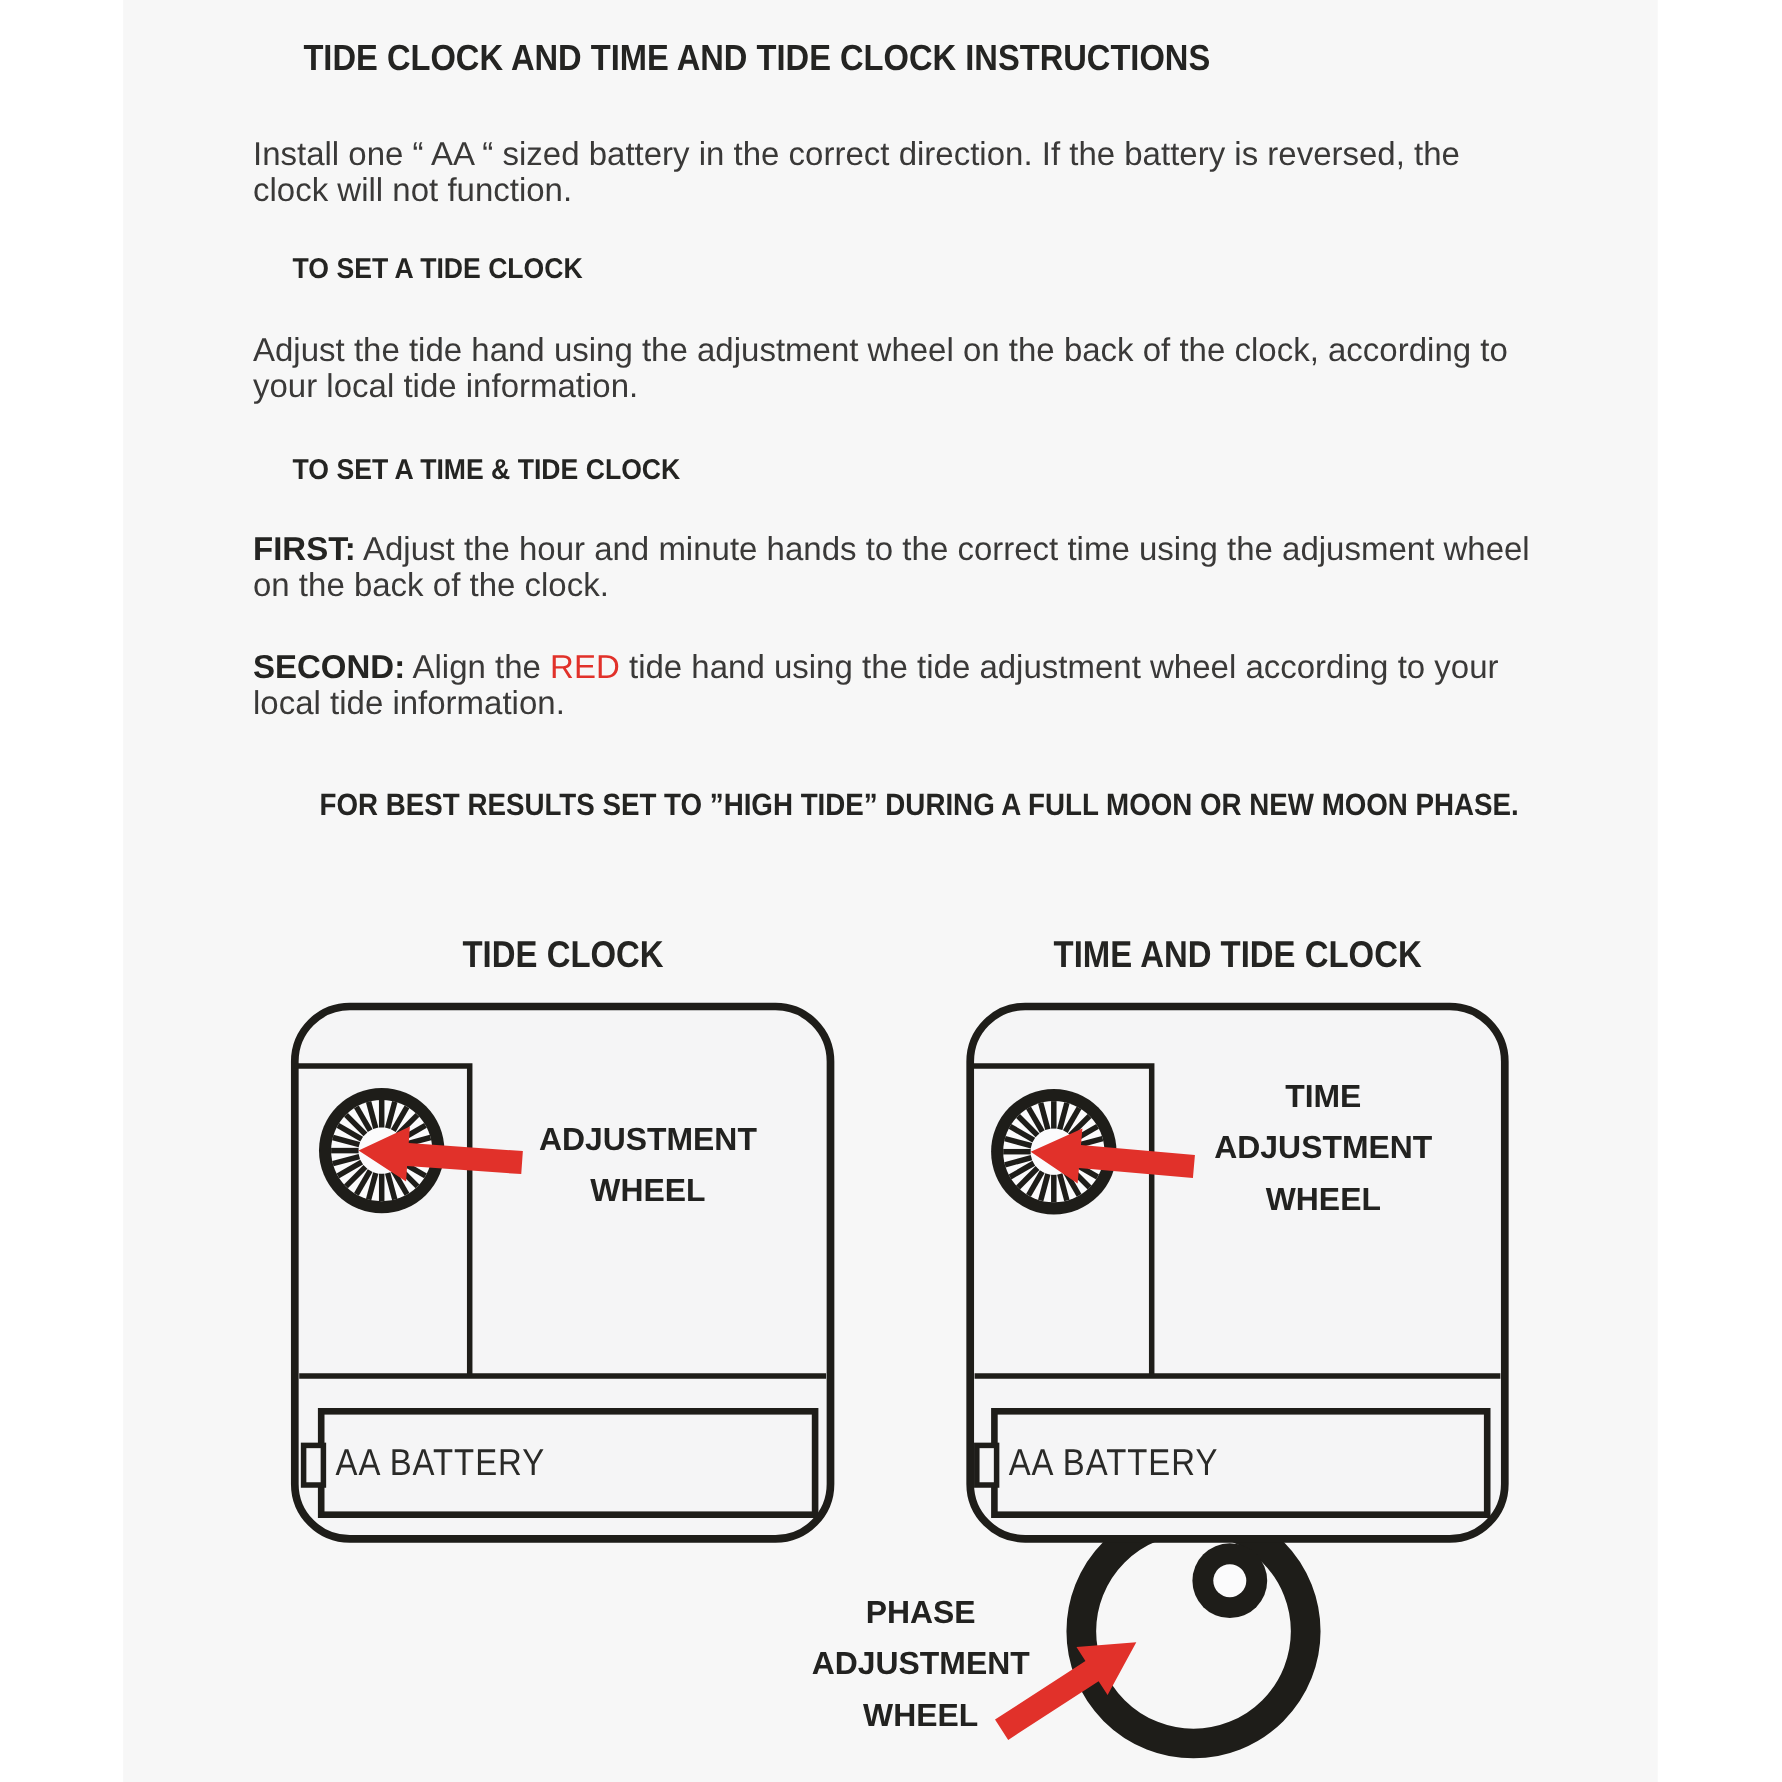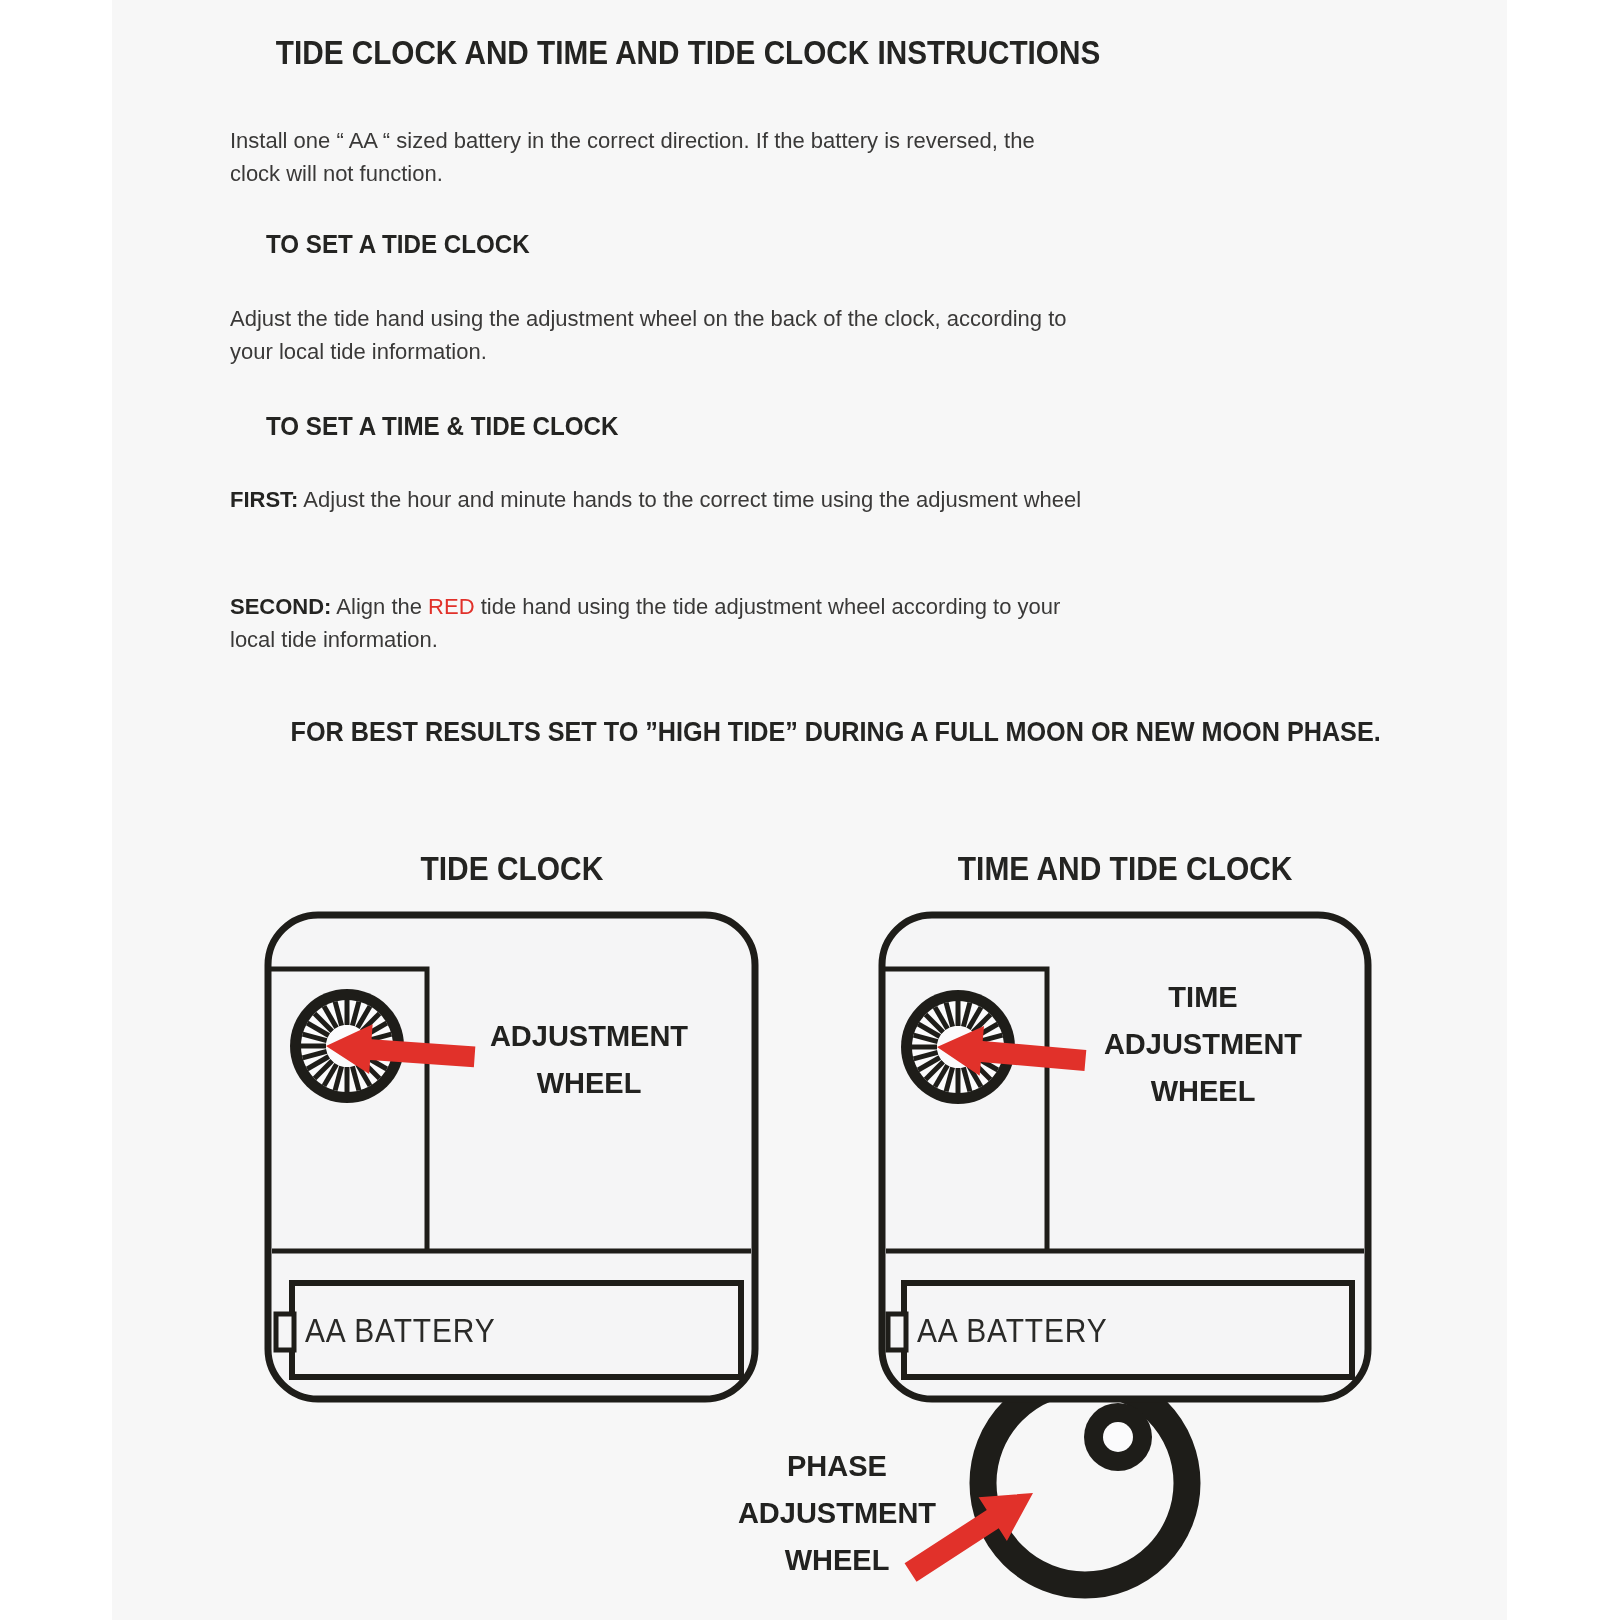--- a/index.html
+++ b/index.html
@@ -1,20 +1,20 @@
 <!DOCTYPE html>
 <html style="--outer_bg: #ffffff; --page_bg: #f7f7f7; --panel_fill: #f5f5f6; --line_ink: #1e1d19; --accent_red: #e1312a; --text: #3a3938; --heading_text: #242422;"><head>
 <meta charset="utf-8">
 <style>
   html,body{margin:0;padding:0;background:var(--outer_bg,#fff);}
   #canvas{position:relative;width:1620px;height:1620px;overflow:hidden;
           font-family:"Liberation Sans","DejaVu Sans",sans-serif;background:var(--outer_bg,#fff);}
   .doc-bg{position:absolute;left:112px;top:0;width:1395px;height:1620px;background:var(--page_bg,#f7f7f7);}
   .abs{position:absolute;}
-  .body-text{left:230px;width:1220px;font-size:22px;line-height:33px;color:var(--text,#3a3938);}
+  .body-text{left:230px;width:1220px;font-size:30px;line-height:33px;color:var(--text,#3a3938);}
   .line{white-space:nowrap;}
   .b{font-weight:bold;color:var(--heading_text,#242422);}
   .red{font-weight:normal;color:var(--accent_red,#e1312a);}
   .heading{left:230px;font-size:26px;font-weight:bold;color:var(--heading_text,#242422);line-height:33px;white-space:nowrap;margin-left:36px;}
   .cond-l{display:inline-block;transform:scaleX(.93);transform-origin:0 50%;}
   .cond-c{display:inline-block;transform:scaleX(.9);transform-origin:50% 50%;}
   .cond-t{display:inline-block;transform:scaleX(.88);transform-origin:50% 50%;}
   .title-row{left:230px;top:33px;width:1170px;text-align:left;font-size:33px;font-weight:bold;
              line-height:40px;color:var(--heading_text,#242422);white-space:nowrap;}
   .banner-row{left:230px;top:715px;width:1170px;text-align:center;font-size:28px;font-weight:bold;
@@ -147,20 +147,21 @@
     <div class="line">Adjust the tide hand using the adjustment wheel on the back of the clock, according to</div>
     <div class="line">your local tide information.</div>
   </div>
 
   <div class="abs heading" style="top:410px">
     <span class="cond-l">TO SET A TIME &amp; TIDE CLOCK</span>
   </div>
 
   <div class="abs body-text" style="top:483px">
     <div class="line"><span class="b">FIRST:</span><span> Adjust the hour and minute hands to the correct time using the adjusment wheel</span></div>
+    <div class="line">on the back of the clock.</div>
   </div>
 
   <div class="abs body-text" style="top:590px">
     <div class="line"><span class="b">SECOND:</span><span> Align the </span><span class="red">RED</span><span> tide hand using the tide adjustment wheel according to your</span></div>
     <div class="line">local tide information.</div>
   </div>
 
   <div class="abs banner-row">
     <span class="cond-c">FOR BEST RESULTS SET TO ”HIGH TIDE” DURING A FULL MOON OR NEW MOON PHASE.</span>
   </div>

